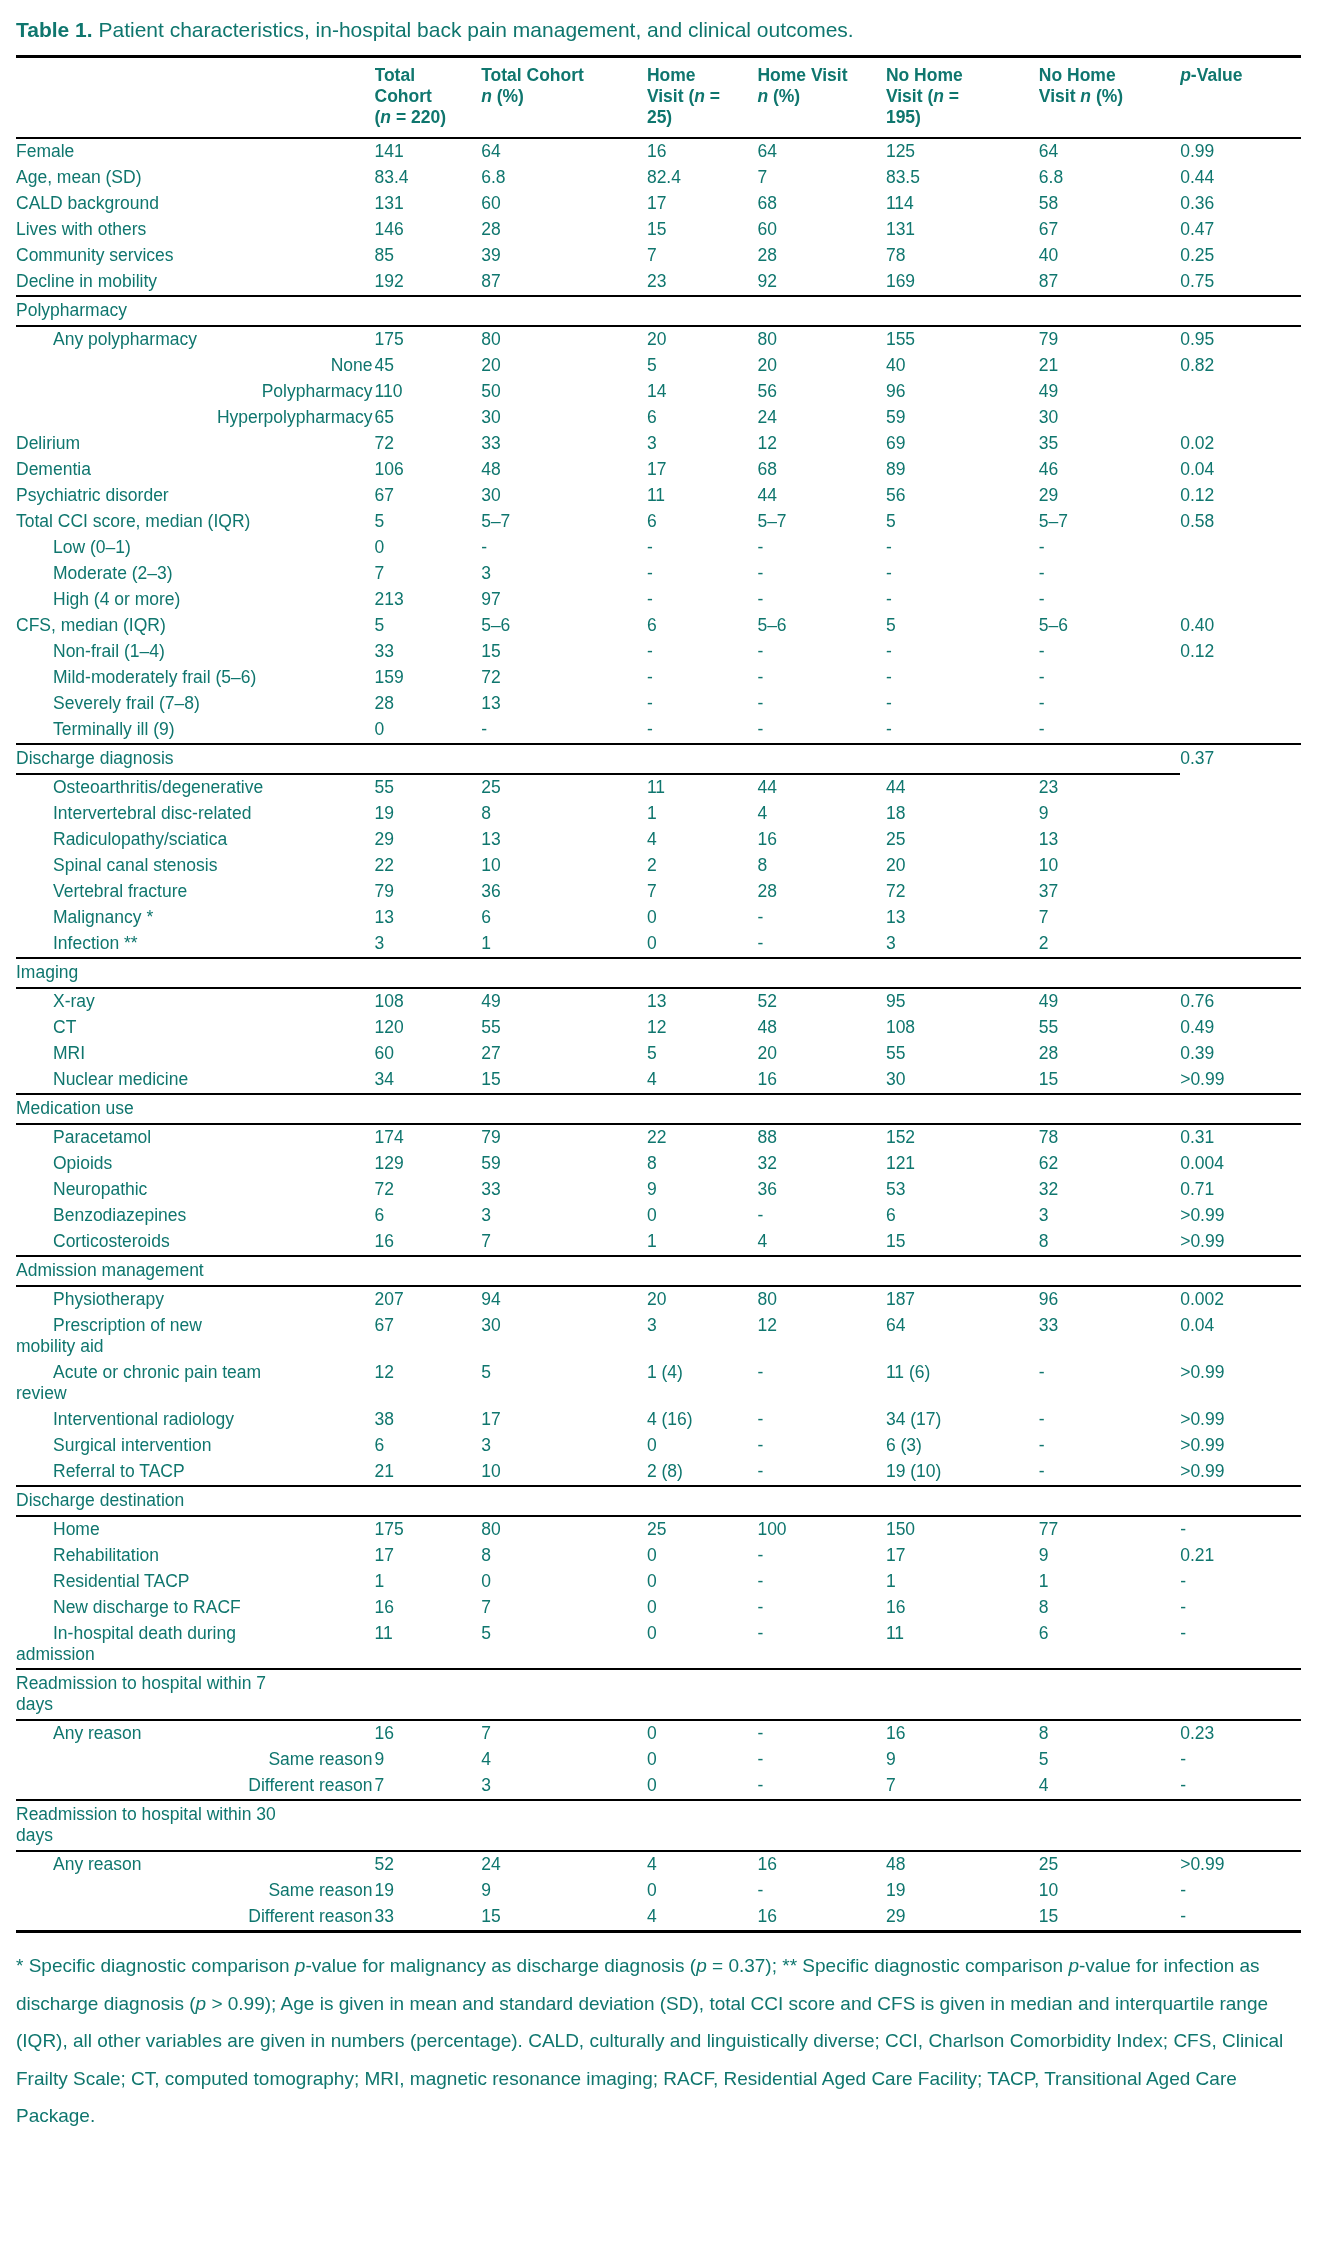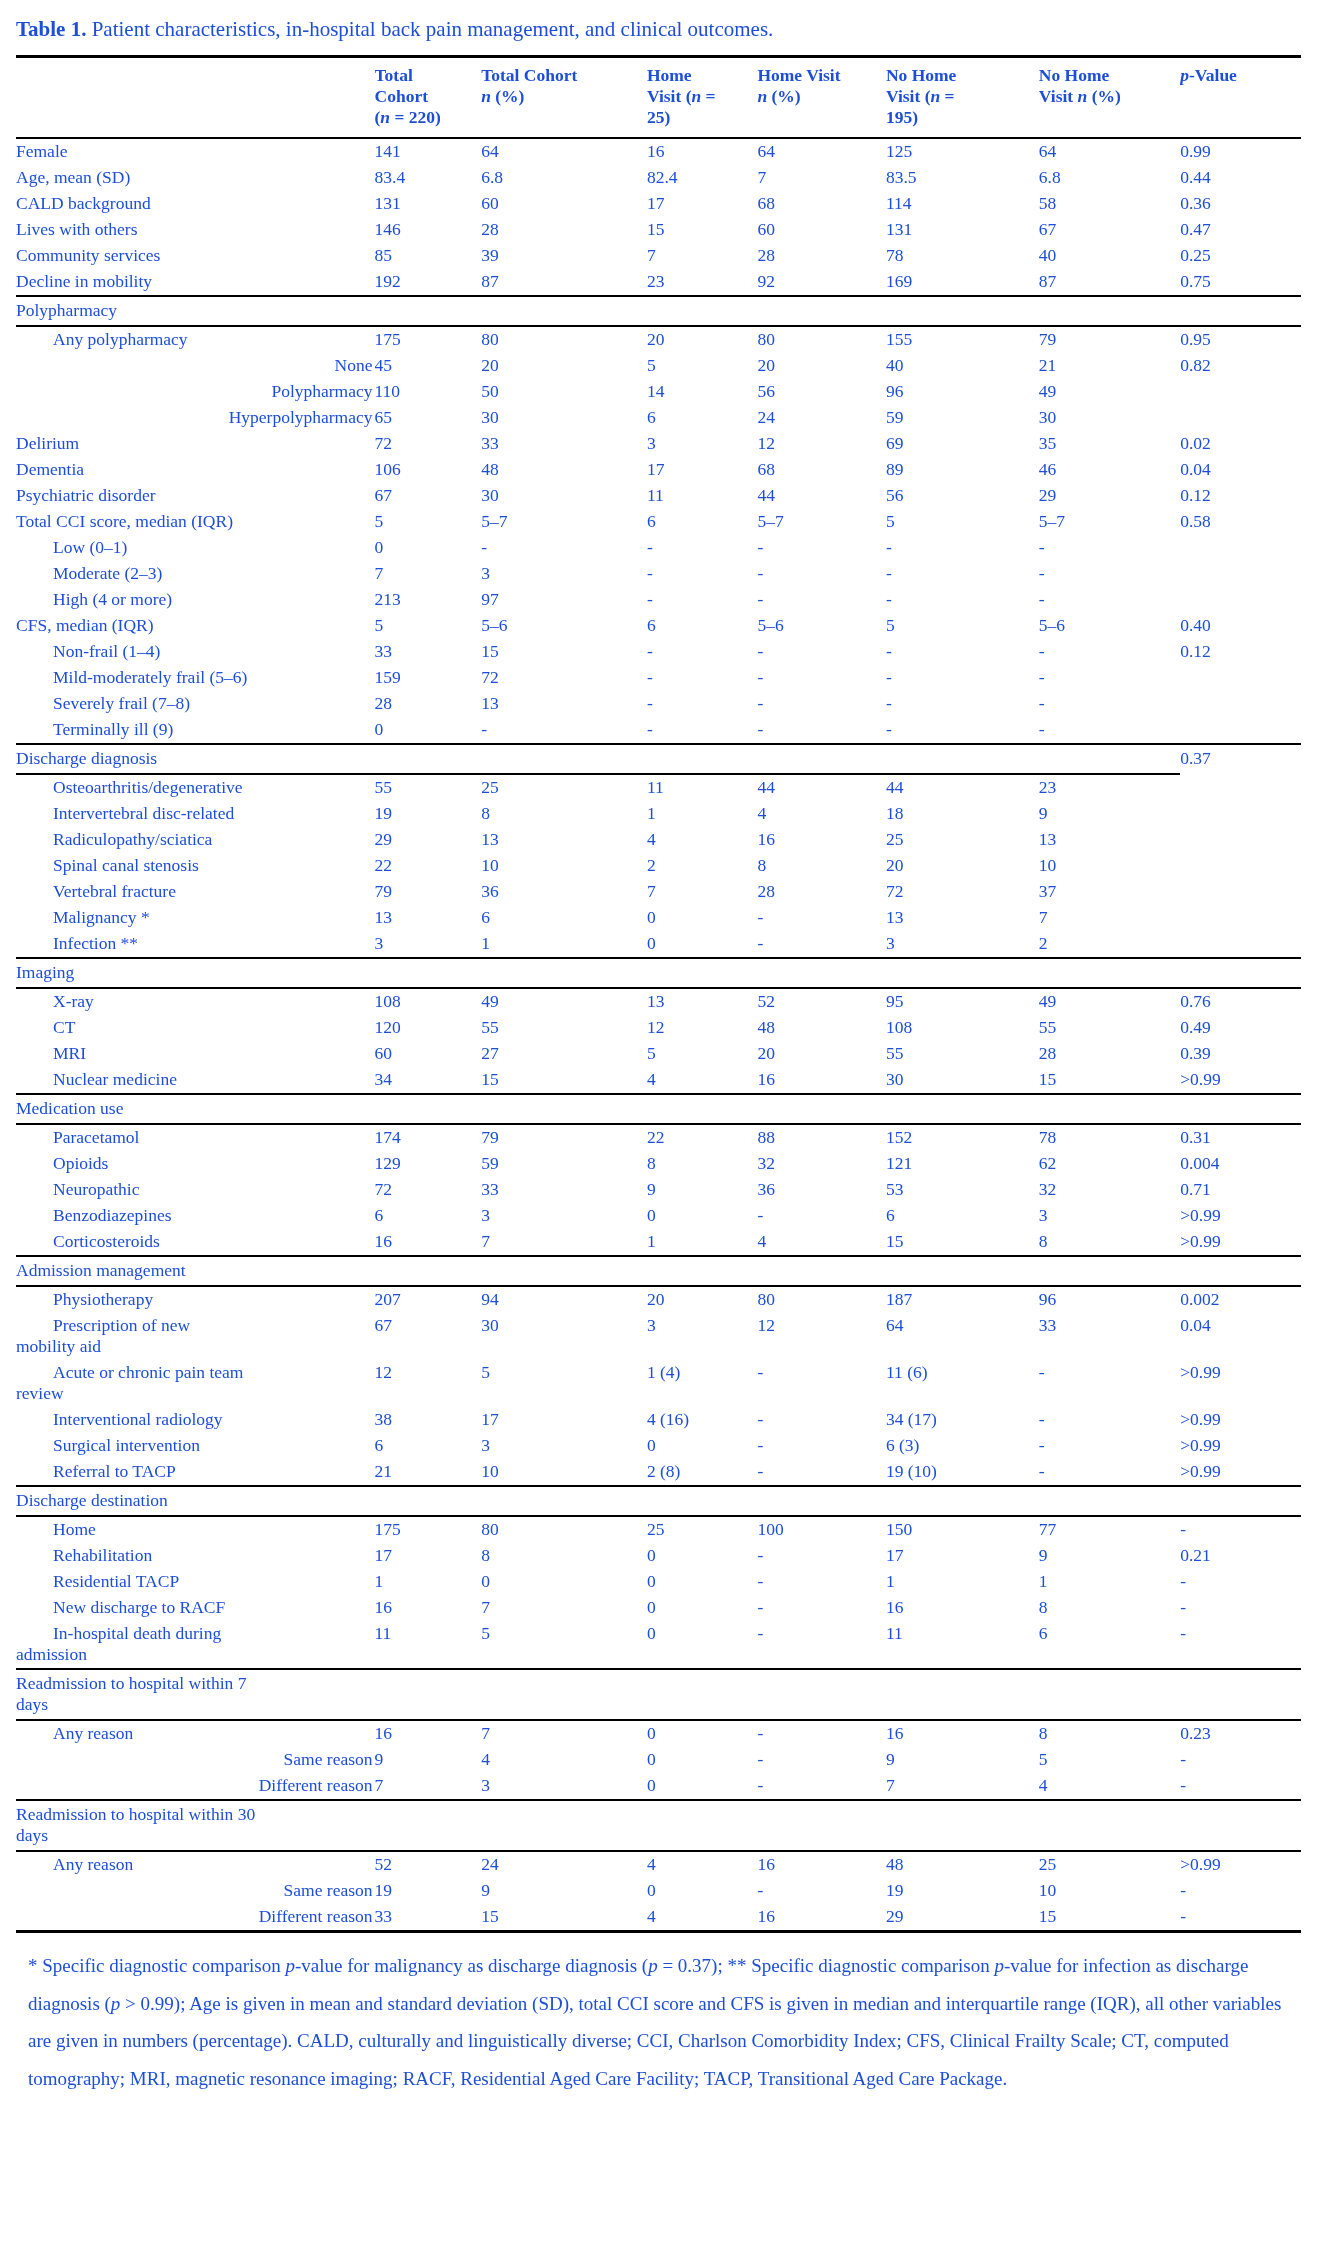--- a/index.html
+++ b/index.html
@@ -1,20 +1,20 @@
 <!DOCTYPE html>
 <html><head>
 <meta charset="utf-8">
 <style>
   html,body{margin:0;padding:0;background:#ffffff;}
   body{width:1318px;}
   .page{
     padding:12px 17px 40px 16px;
-    font-family:Liberation Serif, serif;
-    color:#1d4ed8;
+    font-family:Liberation Sans, sans-serif;
+    color:#0f766e;
   }
   .title{font-size:21px;line-height:27px;margin:4px 0 12px 0;}
   .title b{font-weight:bold;}
   table.results{
     width:100%;
     border-collapse:collapse;
     table-layout:fixed;
     border-top:3.5px solid #000;
     border-bottom:3.5px solid #000;
   }
@@ -40,21 +40,21 @@
     padding-bottom:4px;
   }
   tr.section > td.pv-open{
     border-bottom:none;
   }
   td.ind1{text-indent:37px;}
   td.ind2{text-indent:68px;text-align:right;}
   .footnote{
     font-size:19px;
     line-height:37.5px;
-    margin:14px 0 0 12px;
+    margin:14px 0 0 0;
   }
   i{font-style:italic;}
 </style>
 </head>
 <body>
 
 <div class="page">
 
   <p class="title"><b>Table 1.</b><span> Patient characteristics, in-hospital back pain management, and clinical outcomes.</span></p>
 

